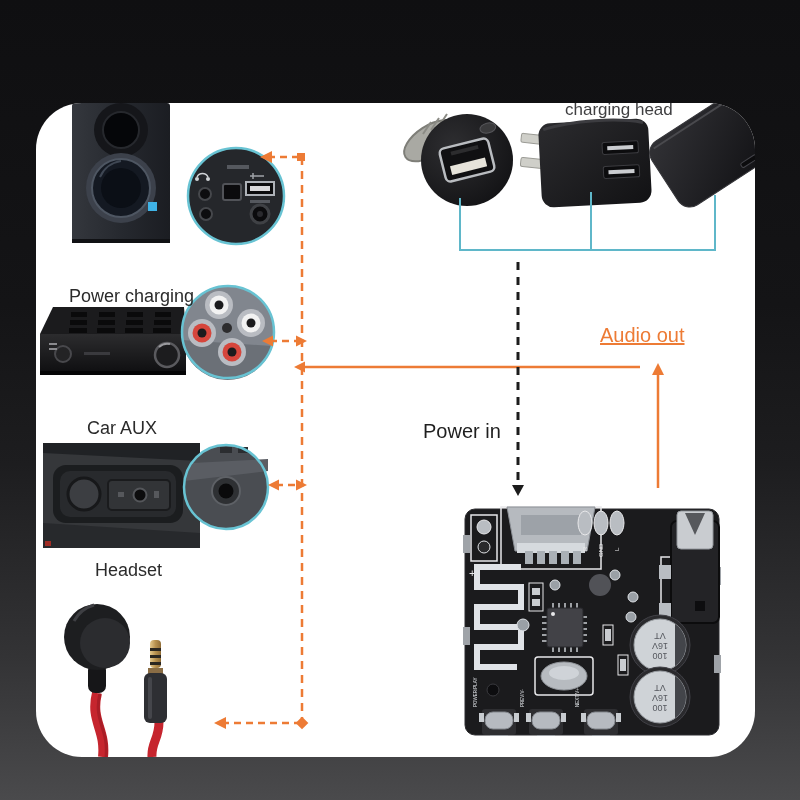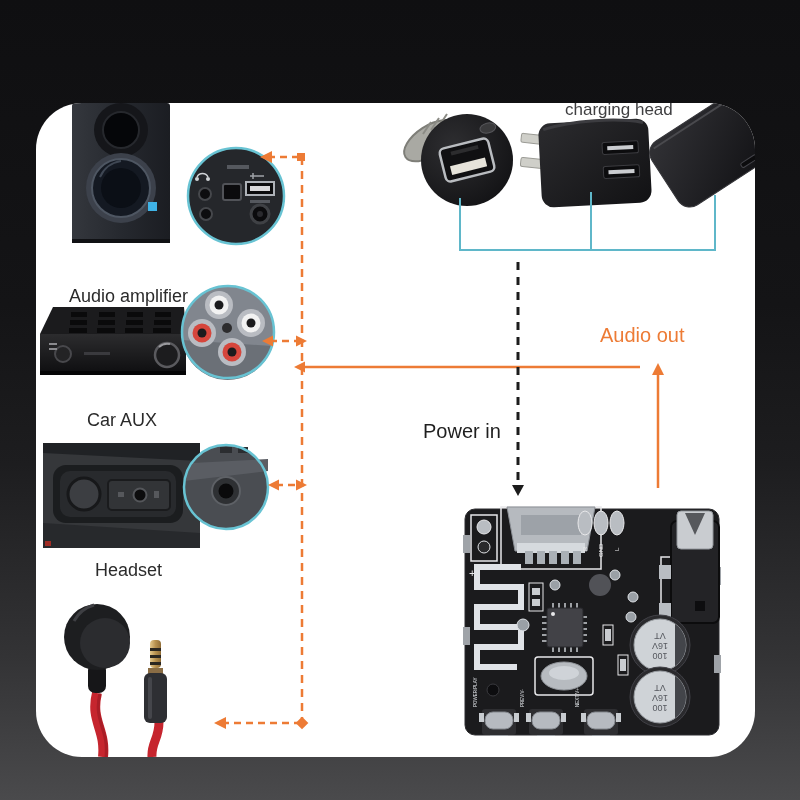--- a/index.html
+++ b/index.html
@@ -5,21 +5,21 @@
   html,body{margin:0;padding:0;}
   body{width:800px;height:800px;overflow:hidden;font-family:"Liberation Sans",sans-serif;}
   #stage{position:relative;width:800px;height:800px;
          background:linear-gradient(180deg,#0f0f11 0%,#141416 38%,#1d1d1f 58%,#333335 82%,#4a4a4c 100%);}
   #card{position:absolute;left:36px;top:103px;width:719px;height:654px;
         background:#ffffff;border-radius:46px;overflow:hidden;}
   .lbl{position:absolute;white-space:nowrap;color:#2f2f2f;line-height:1;}
   .lbl-sm{font-size:17px;color:#3f3f41;}
   .lbl-md{font-size:18px;color:#2b2b2b;}
   .lbl-lg{font-size:20px;color:#1f1f1f;}
-  .lbl-orange{color:#ED7B35;}
+  .lbl-orange{color:#ED7B35;text-decoration:underline;}
   svg{display:block;}
   #art{position:absolute;left:0;top:0;}
   .txt{position:absolute;}
 </style>
 </head>
 <body>
 
 <div id="stage">
   <div id="card">
 
@@ -375,19 +375,19 @@
             <rect x="118" y="208" width="5" height="9" fill="#c8ccd0"></rect>
               <rect x="153" y="208" width="5" height="9" fill="#c8ccd0"></rect>
             <rect x="124" y="207" width="28" height="17" rx="8" fill="#b6bac0" stroke="#83878d"></rect>
             <text transform="rotate(-90 116 202)" x="116" y="202" font-size="4.5" fill="#dfe2e6">NEXT/V+</text>
           </g>
         </g>
       </g>
     </svg>
 
     <div class="lbl lbl-sm txt" style="left:529px;top:-2px;">charging head</div>
-    <div class="lbl lbl-md txt" style="left:33px;top:184px;">Audio amplifier</div>
-    <div class="lbl lbl-md txt" style="left:51px;top:308px;">Car AUX</div>
+    <div class="lbl lbl-md txt" style="left:33px;top:184px;">Power charging</div>
+    <div class="lbl lbl-md txt" style="left:51px;top:316px;">Car AUX</div>
     <div class="lbl lbl-md txt" style="left:59px;top:458px;">Headset</div>
     <div class="lbl lbl-lg txt" style="left:387px;top:318px;text-align:right;">Power in</div>
     <div class="lbl lbl-lg lbl-orange txt" style="left:564px;top:222px;">Audio out</div>
   </div>
 </div>
 
 </body></html>

